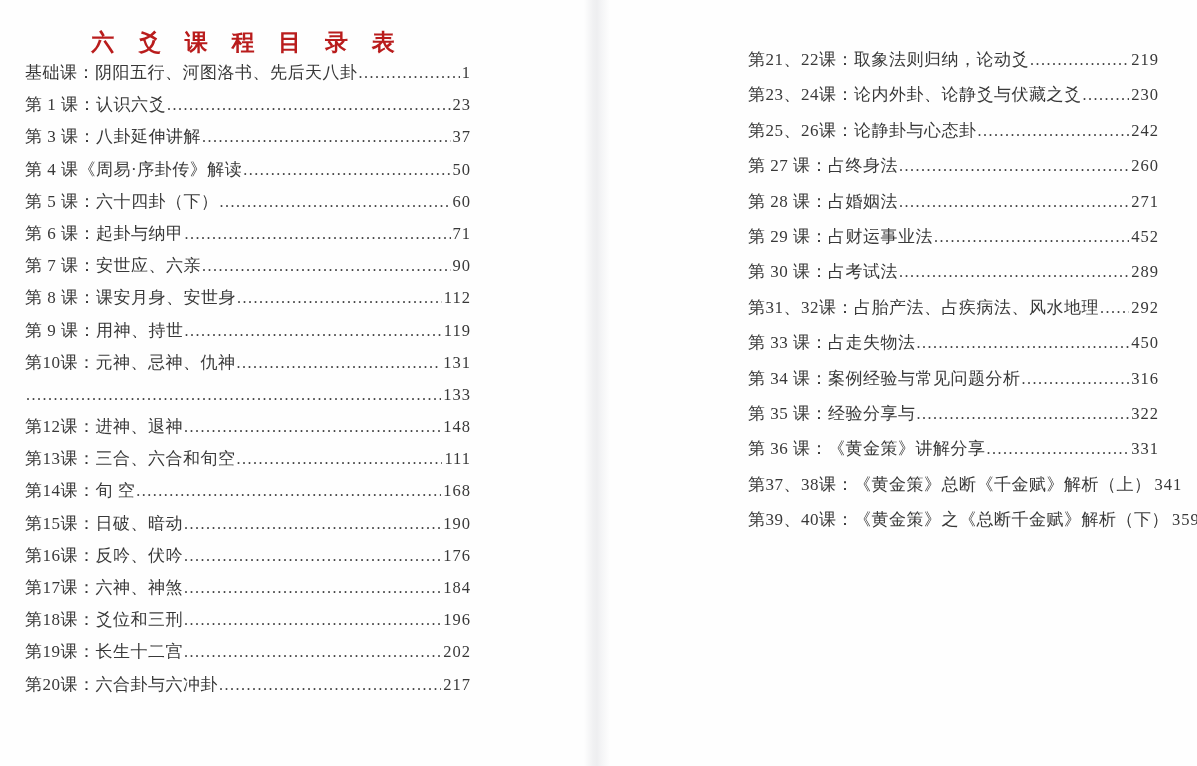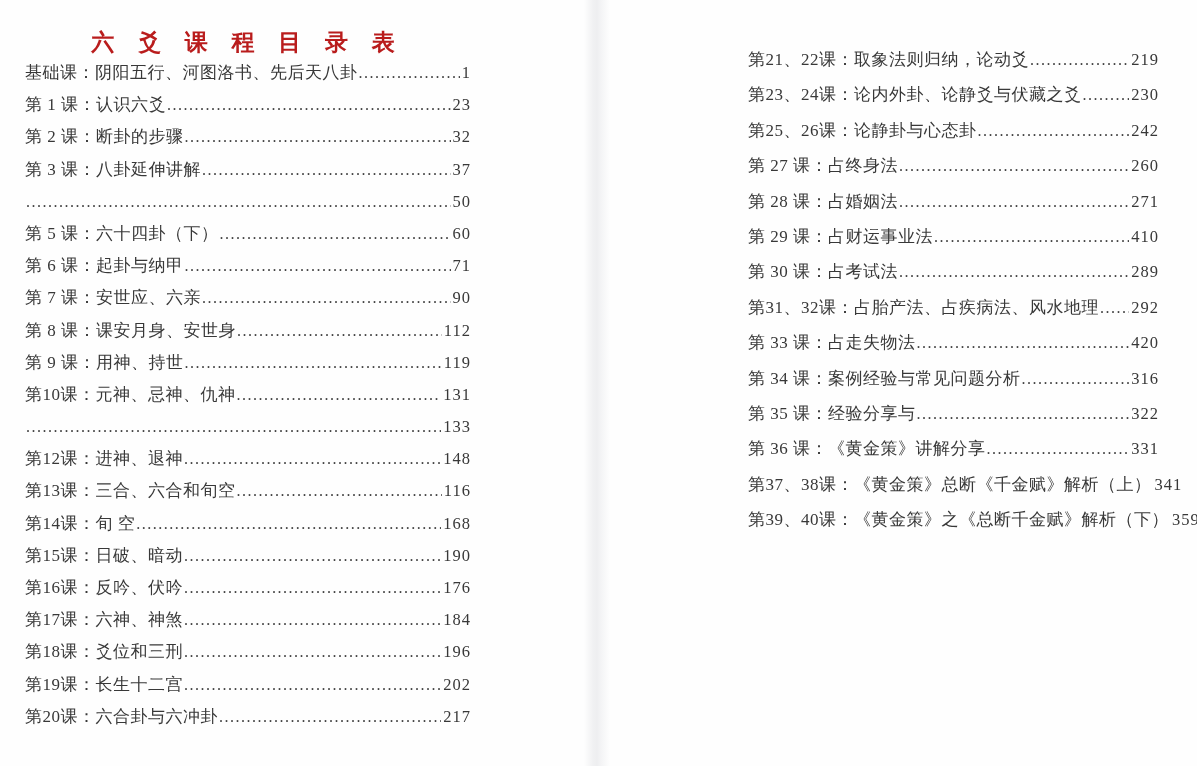--- a/index.html
+++ b/index.html
@@ -102,33 +102,29 @@
         <span class="toc-dots"></span>
         <span class="toc-page"> 1</span>
       </div>
 
       <div class="toc-row">
         <span class="toc-label">第 1 课：认识六爻</span>
         <span class="toc-dots"></span>
         <span class="toc-page">23</span>
       </div>
 
-      <div class="toc-row">
-        <span class="toc-label">第 2 课：断卦的步骤</span>
-        <span class="toc-dots"></span>
-        <span class="toc-page">32</span>
-      </div>
 
       <div class="toc-row">
         <span class="toc-label">第 3 课：八卦延伸讲解</span>
         <span class="toc-dots"></span>
         <span class="toc-page">37</span>
       </div>
 
       <div class="toc-row">
+        <span class="toc-label">第 4 课《周易·序卦传》解读</span>
         <span class="toc-dots"></span>
         <span class="toc-page">50</span>
       </div>
 
       <div class="toc-row">
         <span class="toc-label">第 5 课：六十四卦（下）</span>
         <span class="toc-dots"></span>
         <span class="toc-page">60</span>
       </div>
 
@@ -169,21 +165,21 @@
 
       <div class="toc-row">
         <span class="toc-label">第12课：进神、退神</span>
         <span class="toc-dots"></span>
         <span class="toc-page">148</span>
       </div>
 
       <div class="toc-row">
         <span class="toc-label">第13课：三合、六合和旬空</span>
         <span class="toc-dots"></span>
-        <span class="toc-page">116</span>
+        <span class="toc-page">111</span>
       </div>
 
       <div class="toc-row">
         <span class="toc-label">第14课：旬 空</span>
         <span class="toc-dots"></span>
         <span class="toc-page">168</span>
       </div>
 
       <div class="toc-row">
         <span class="toc-label">第15课：日破、暗动</span>
@@ -250,39 +246,39 @@
 
       <div class="toc-row">
         <span class="toc-label">第 28 课：占婚姻法</span>
         <span class="toc-dots"></span>
         <span class="toc-page">271</span>
       </div>
 
       <div class="toc-row">
         <span class="toc-label">第 29 课：占财运事业法</span>
         <span class="toc-dots"></span>
-        <span class="toc-page">410</span>
+        <span class="toc-page">452</span>
       </div>
 
       <div class="toc-row">
         <span class="toc-label">第 30 课：占考试法</span>
         <span class="toc-dots"></span>
         <span class="toc-page">289</span>
       </div>
 
       <div class="toc-row">
         <span class="toc-label">第31、32课：占胎产法、占疾病法、风水地理</span>
         <span class="toc-dots"></span>
         <span class="toc-page">292</span>
       </div>
 
       <div class="toc-row">
         <span class="toc-label">第 33 课：占走失物法</span>
         <span class="toc-dots"></span>
-        <span class="toc-page">420</span>
+        <span class="toc-page">450</span>
       </div>
 
       <div class="toc-row">
         <span class="toc-label">第 34 课：案例经验与常见问题分析</span>
         <span class="toc-dots"></span>
         <span class="toc-page">316</span>
       </div>
 
       <div class="toc-row">
         <span class="toc-label">第 35 课：经验分享与</span>

